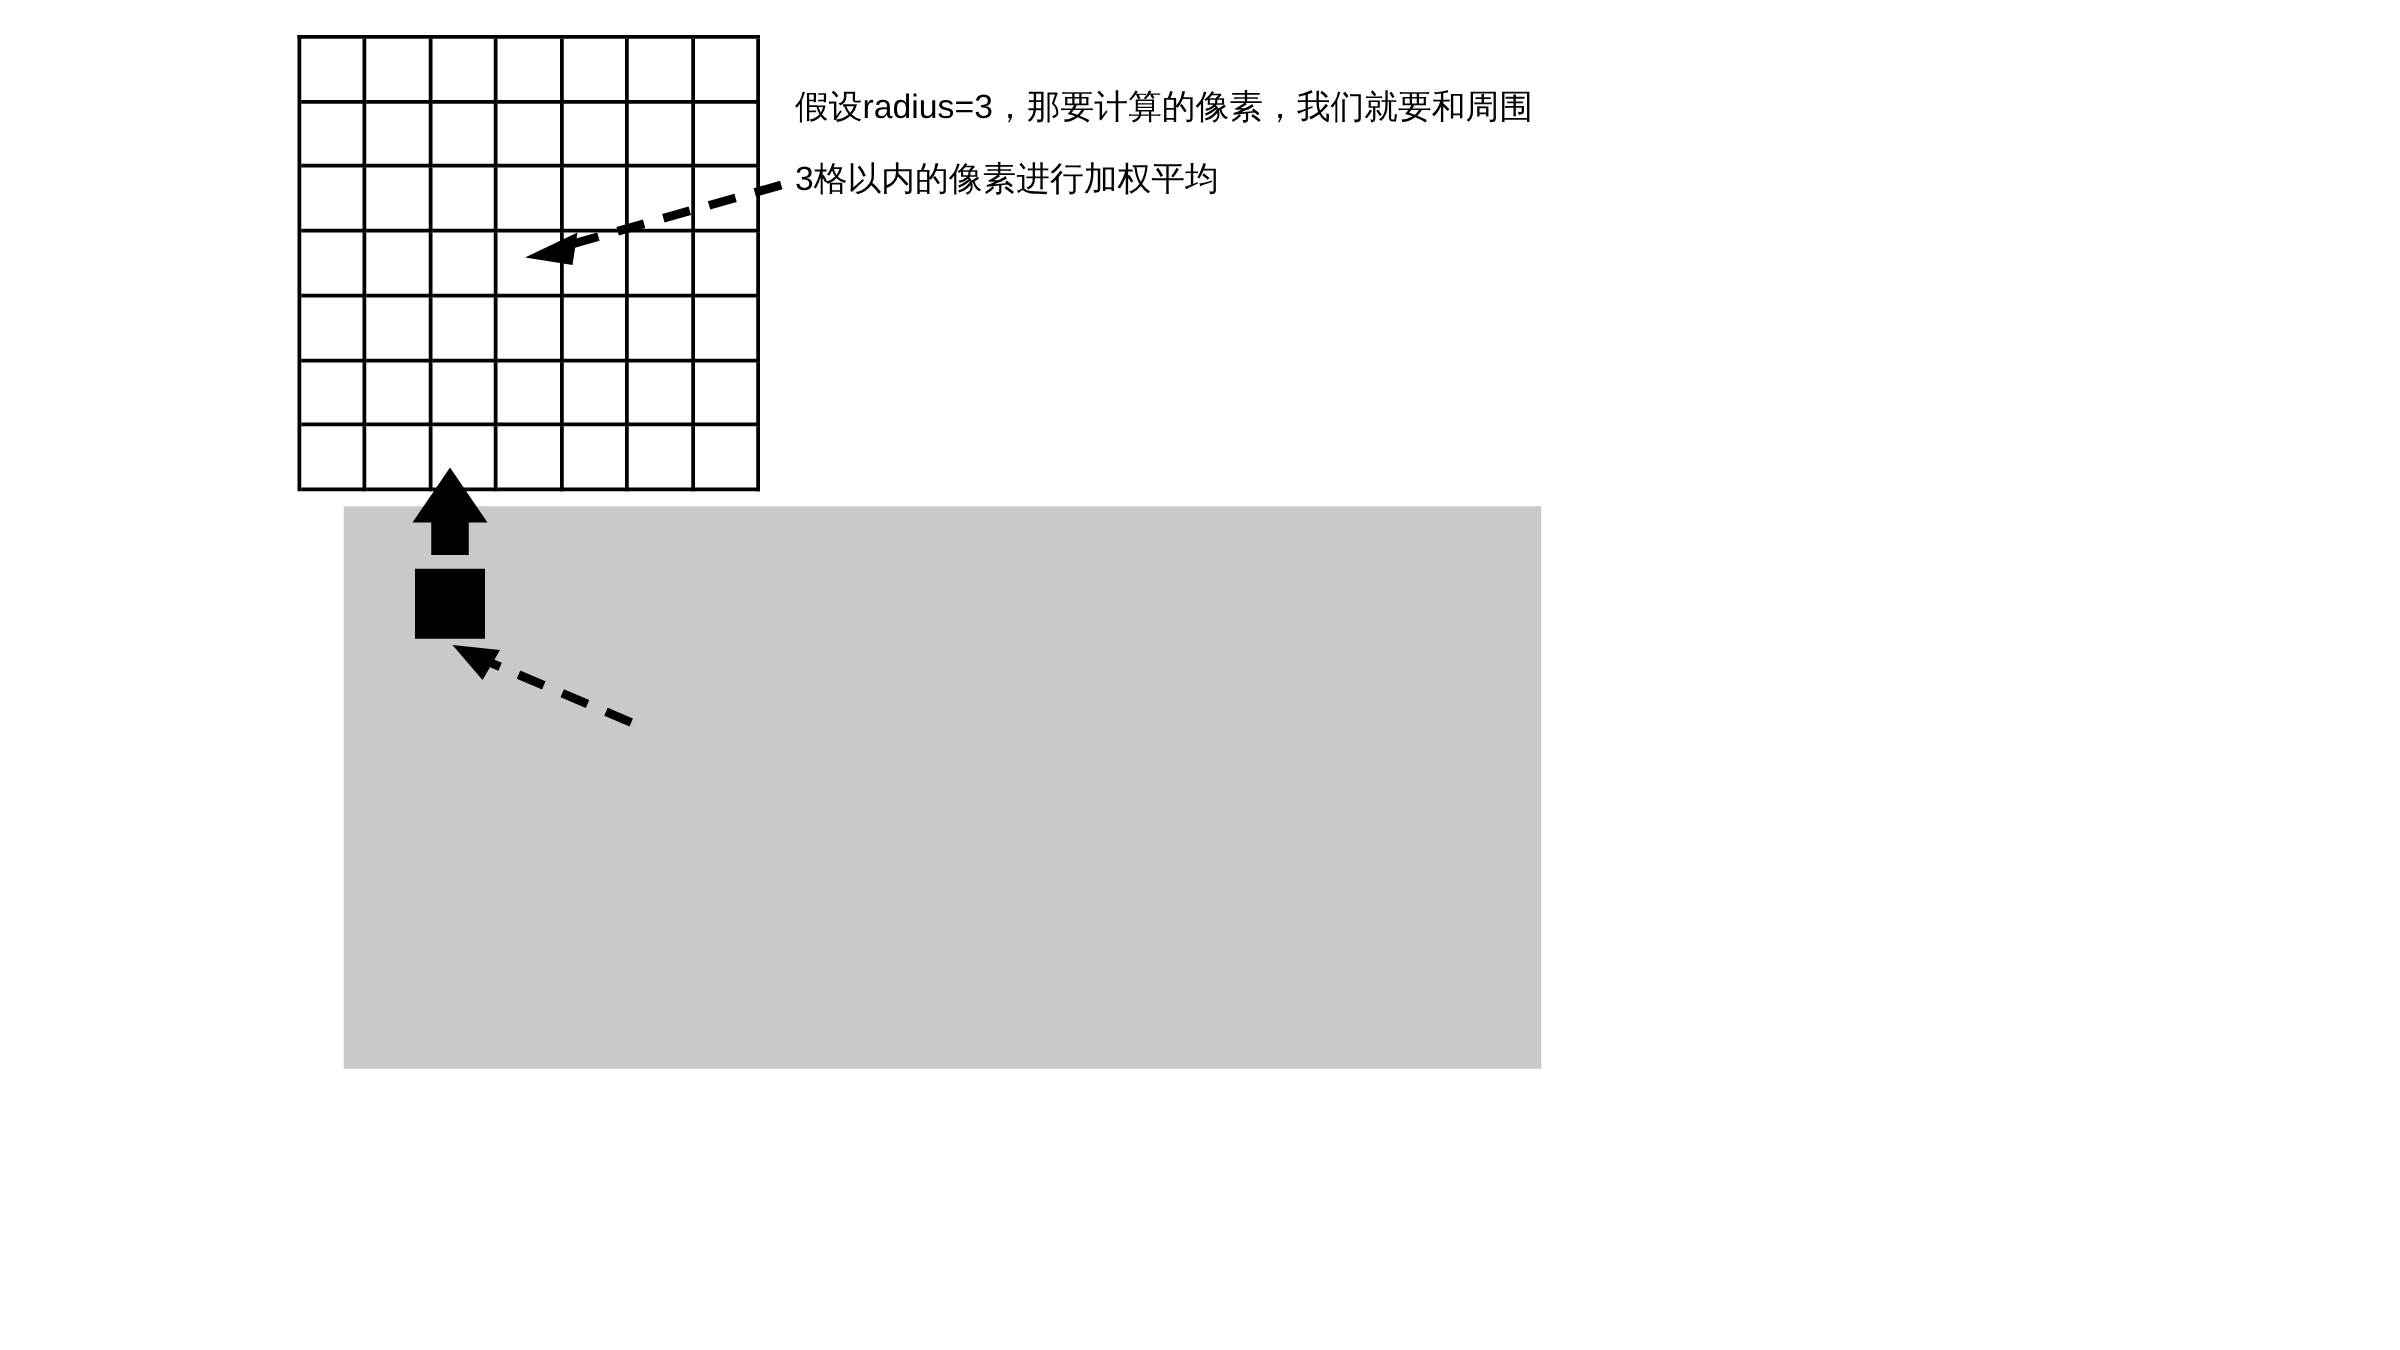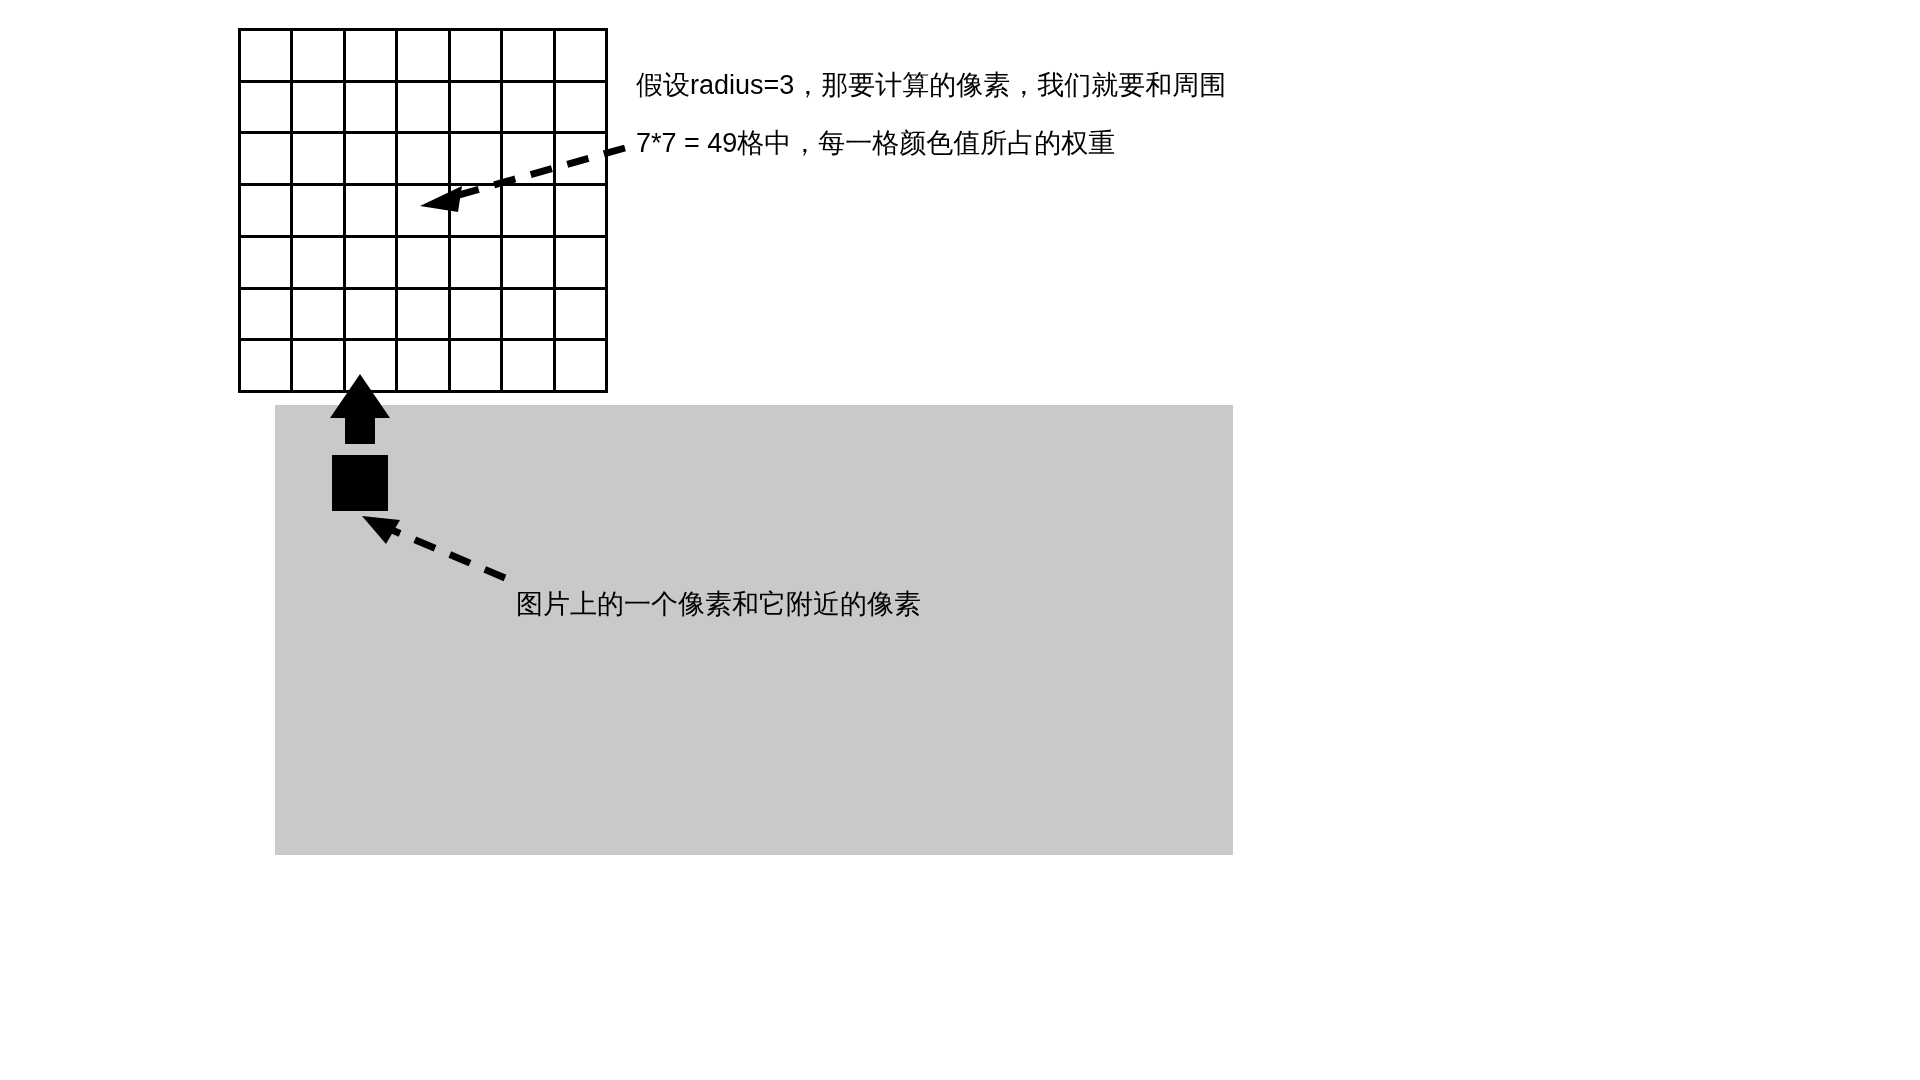--- a/index.html
+++ b/index.html
@@ -188,19 +188,18 @@
     </g>
 
     <g>
       <line x1="505" y1="578" x2="392" y2="530" stroke="#000" stroke-width="7" stroke-dasharray="22 16"></line>
       <polygon points="362,516 400,520 386,544" fill="#000"></polygon>
     </g>
   </svg>
 
   <div class="note-block">
     <div class="note-line">假设radius=3，那要计算的像素，我们就要和周围</div>
-    <div class="note-line">7*7 = 49格中，每一格颜色值所占的权重</div>
+    <div class="note-line">3格以内的像素进行加权平均</div>
   </div>
 
-  <div class="caption">图片上的一个像素和它附近的像素</div>
 
   <div class="right-margin"></div>
 </div>
 
 </body></html>

